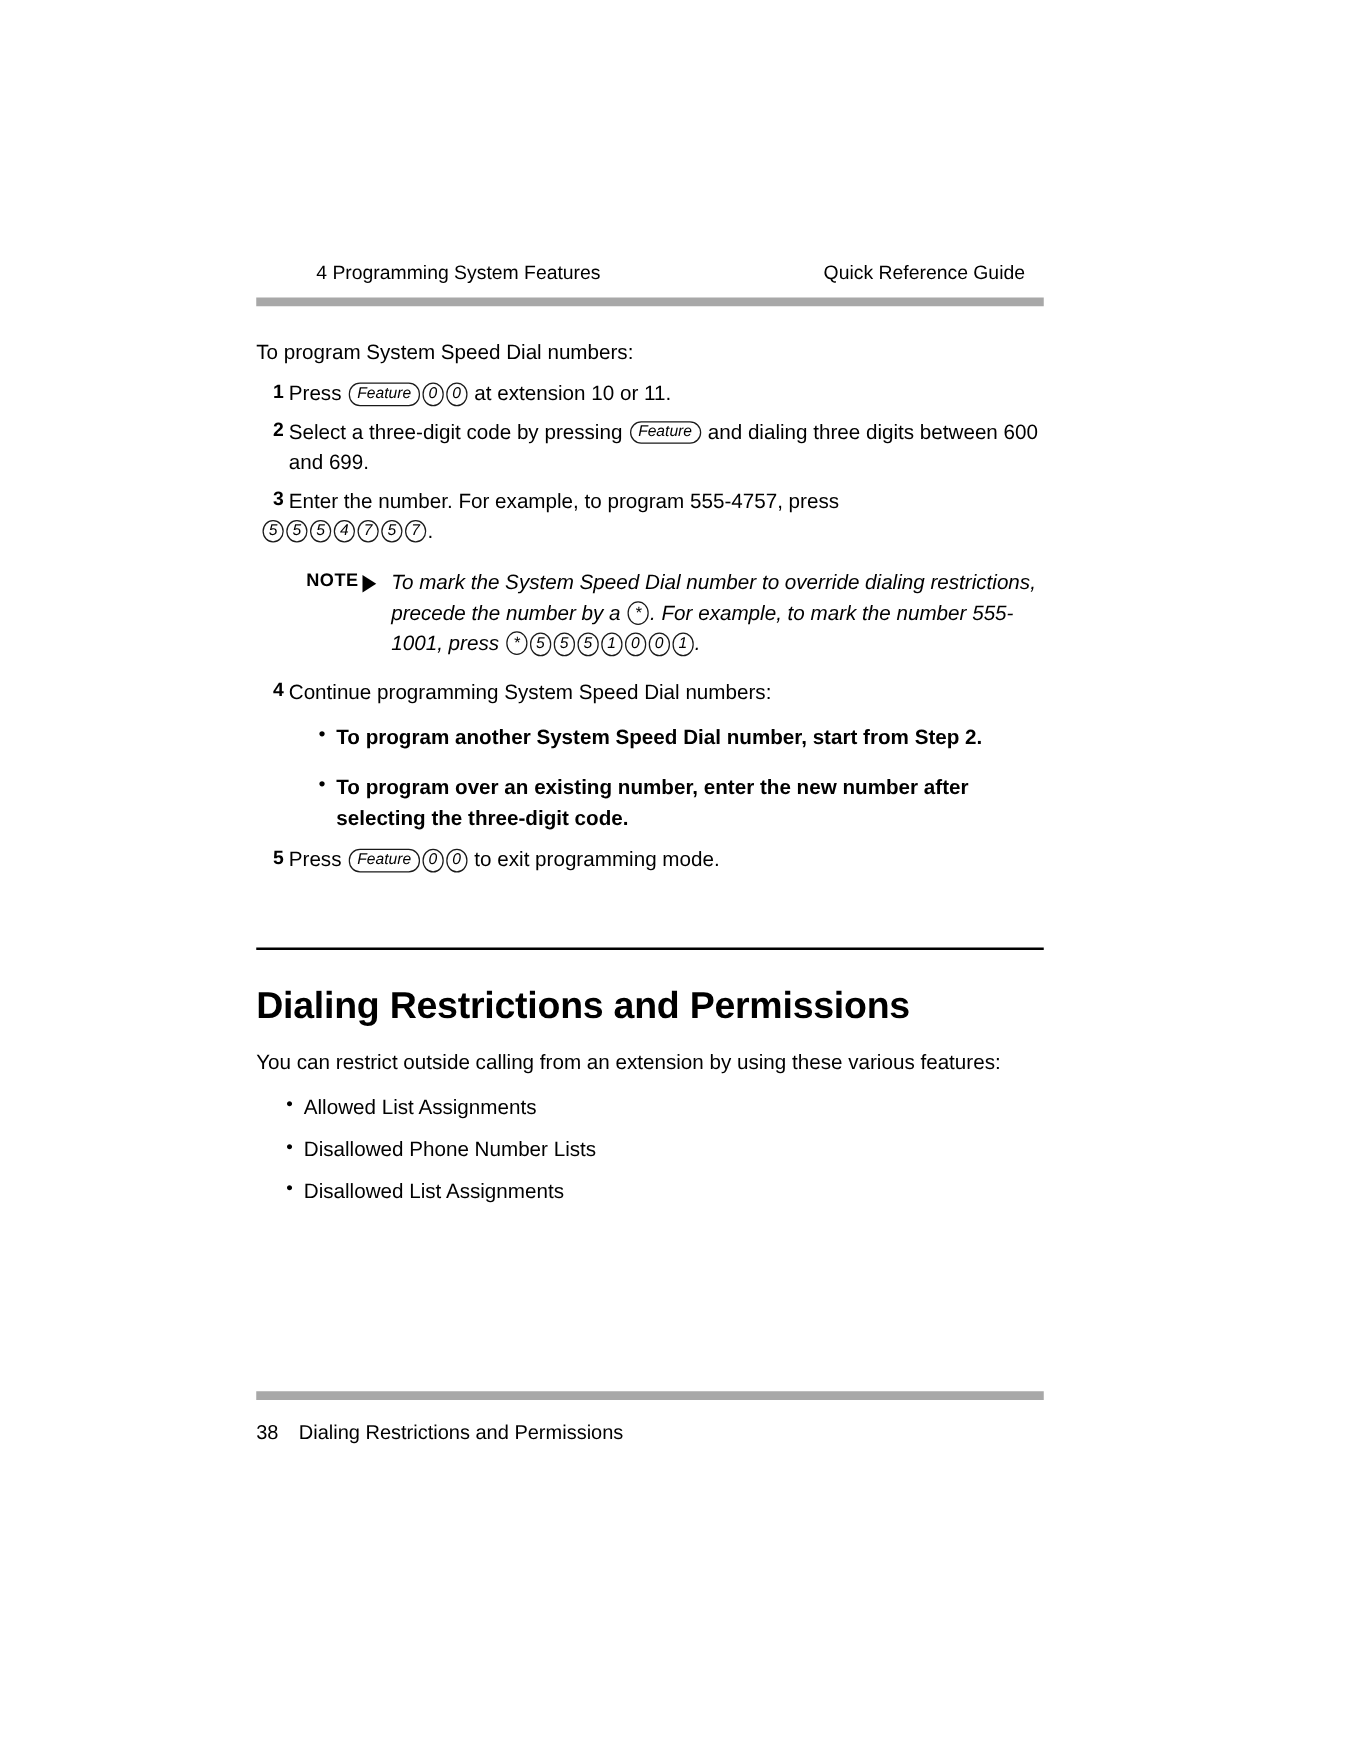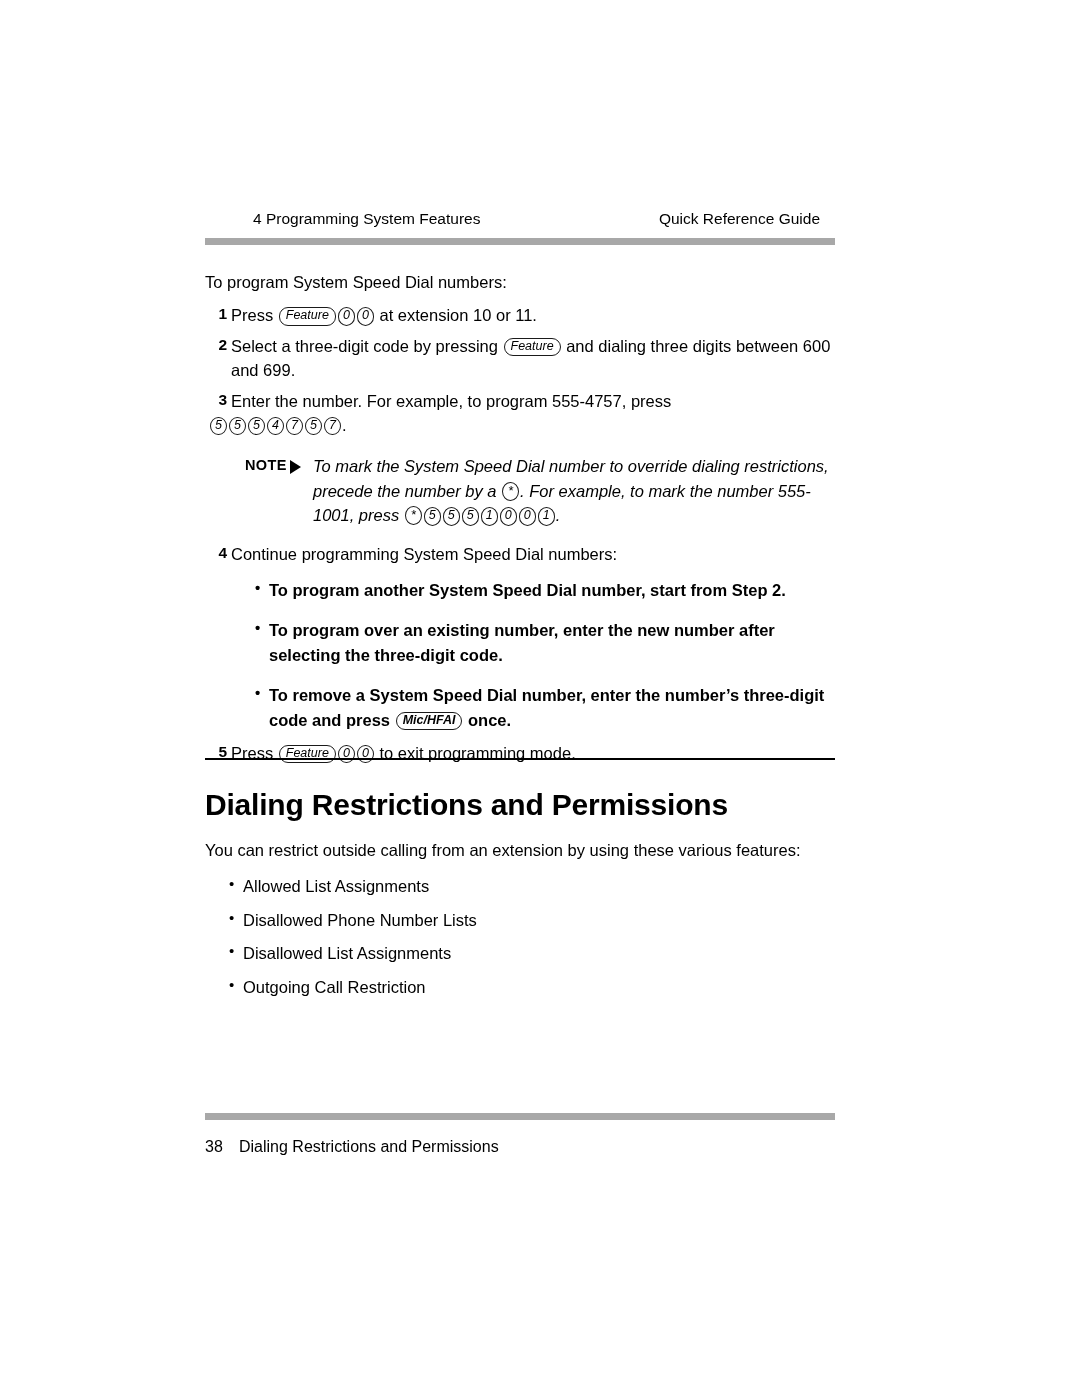--- a/index.html
+++ b/index.html
@@ -278,25 +278,20 @@
       <span class="txt">Continue programming System Speed Dial numbers:</span>
     </div>
 
     <ul class="bullets sub" style="margin-left:48px; margin-top:12px;">
       <li>
         <span>To program another System Speed Dial number, start from Step 2.</span>
       </li>
       <li style="margin-top:16px;">
         <span>To program over an existing number, enter the new number after selecting the three-digit code.</span>
       </li>
-      <li style="margin-top:16px;">
-        <span>To remove a System Speed Dial number, enter the number’s three-digit code and press</span>
-        <span class="keycap">Mic/HFAI</span>
-        <span>once.</span>
-      </li>
     </ul>
 
     <div class="numlist-item" style="margin-top:6px;">
       <span class="num">5</span>
       <span class="txt">
         <span>Press</span>
         <span class="keyrow">
           <span class="keycap">Feature</span><span class="keycap digit">0</span><span class="keycap digit">0</span>
         </span>
         <span>to exit programming mode.</span>
@@ -307,21 +302,20 @@
 
   <div class="sec-rule"></div>
   <h1 class="sec-heading">Dialing Restrictions and Permissions</h1>
 
   <div class="after-heading">
     <p class="para">You can restrict outside calling from an extension by using these various features:</p>
     <ul class="bullets feature-list">
       <li><span>Allowed List Assignments</span></li>
       <li><span>Disallowed Phone Number Lists</span></li>
       <li><span>Disallowed List Assignments</span></li>
-      <li><span>Outgoing Call Restriction</span></li>
     </ul>
   </div>
 
   <div class="rule-bottom"></div>
   <div class="footer">
     <span class="pagenum">38</span><span>Dialing Restrictions and Permissions</span>
   </div>
 
 </div>
 

